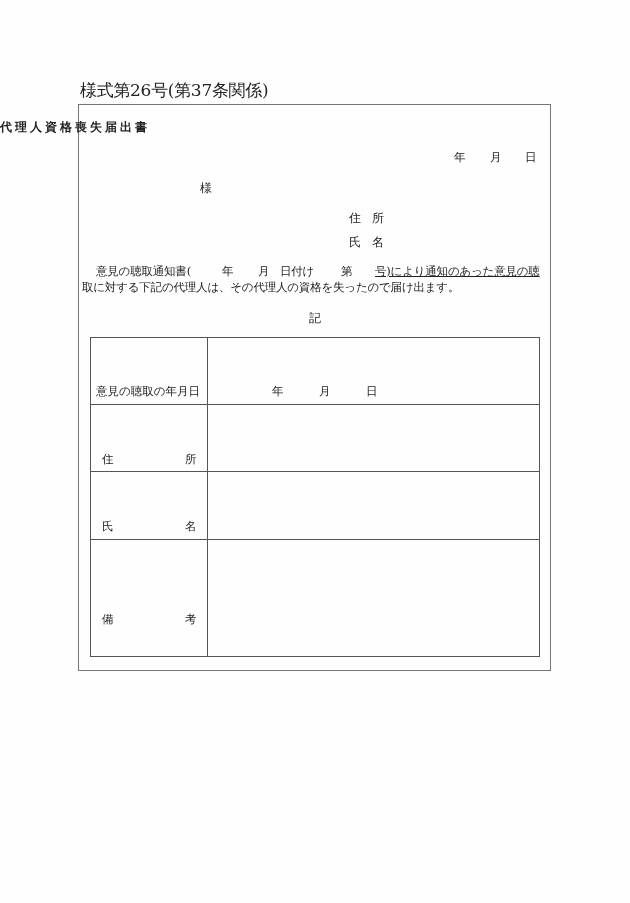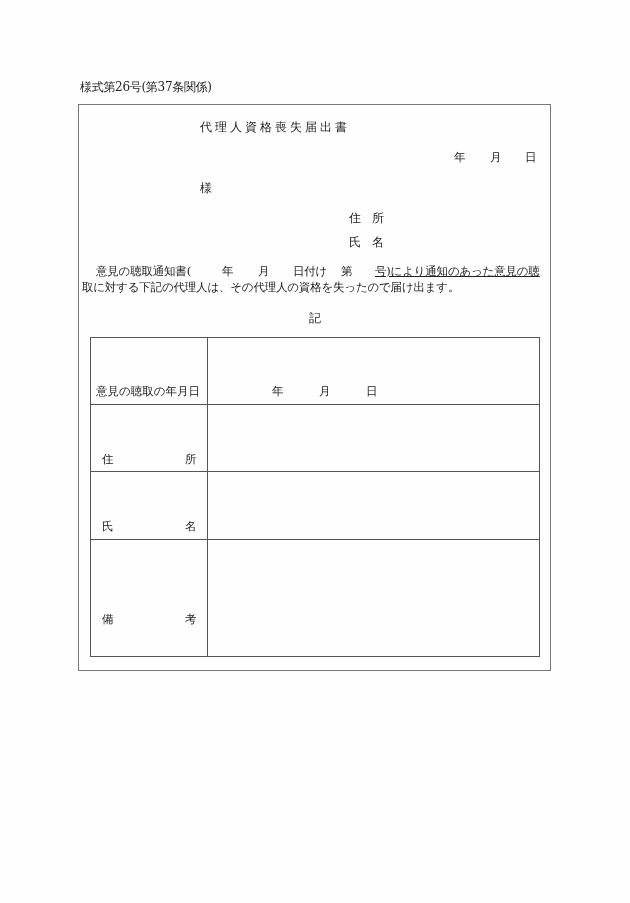--- a/index.html
+++ b/index.html
@@ -1,23 +1,23 @@
 <!DOCTYPE html>
 <html><head>
 <meta charset="utf-8">
 <style>
   html, body { margin:0; padding:0; }
   body {
     width:630px; height:903px; background:#fefefe; position:relative; overflow:hidden;
     font-family: "DejaVu Serif", "Liberation Serif", serif; color:#222;
   }
   .abs { position:absolute; white-space:nowrap; }
-  .form-no { left:80px; top:79px; font-size:12px; letter-spacing:-0.3px; }
+  .form-no { left:80px; top:79px; font-size:17px; letter-spacing:-0.3px; }
   .outer { position:absolute; left:78px; top:104px; width:473px; height:567px; border:1px solid #777; box-sizing:border-box; }
-  .title { left:0; top:119px; width:550px; text-align:center; font-size:12px; letter-spacing:3px; }
+  .title { left:0; top:119px; width:550px; text-align:left; font-size:12px; letter-spacing:3px;font-weight:bold; }
   .date-top { top:150px; font-size:11.5px; }
   .sama { left:200px; top:180px; font-size:12px; }
   .addr-lbl { top:210px; font-size:12px; }
   .body-line { left:82px; font-size:11.5px; letter-spacing:-0.2px; }
   .ki { left:309px; top:310px; font-size:12px; }
   .tbl { position:absolute; left:90px; top:337px; width:450px; height:320px; border:1px solid #555; box-sizing:border-box; }
   .vline { position:absolute; left:207px; top:337px; width:1px; height:320px; background:#555; }
   .hline { position:absolute; left:90px; width:450px; height:1px; background:#555; }
   .cell-txt { font-size:11.5px;margin-top:20px; }
 </style>
@@ -37,21 +37,21 @@
 <div class="abs sama">様</div>
 
 <span class="abs addr-lbl" style="left:349px;">住</span>
 <span class="abs addr-lbl" style="left:372px;">所</span>
 <span class="abs addr-lbl" style="left:349px; top:234px;">氏</span>
 <span class="abs addr-lbl" style="left:372px; top:234px;">名</span>
 
 <span class="abs body-line" style="left:96px; top:264px;">意見の聴取通知書(</span>
 <span class="abs body-line" style="left:222px; top:264px;">年</span>
 <span class="abs body-line" style="left:258px; top:264px;">月</span>
-<span class="abs body-line" style="left:293px; top:264px;">日付け</span>
+<span class="abs body-line" style="left:280px; top:264px;">日付け</span>
 <span class="abs body-line" style="left:341px; top:264px;">第</span>
 <span class="abs body-line" style="left:375px; top:264px;text-decoration:underline;">号)により通知のあった意見の聴</span>
 <div class="abs body-line" style="top:280px;">取に対する下記の代理人は、その代理人の資格を失ったので届け出ます。</div>
 
 <div class="abs ki">記</div>
 
 <div class="tbl"></div>
 <div class="vline"></div>
 <div class="hline" style="top:404px;"></div>
 <div class="hline" style="top:471px;"></div>

